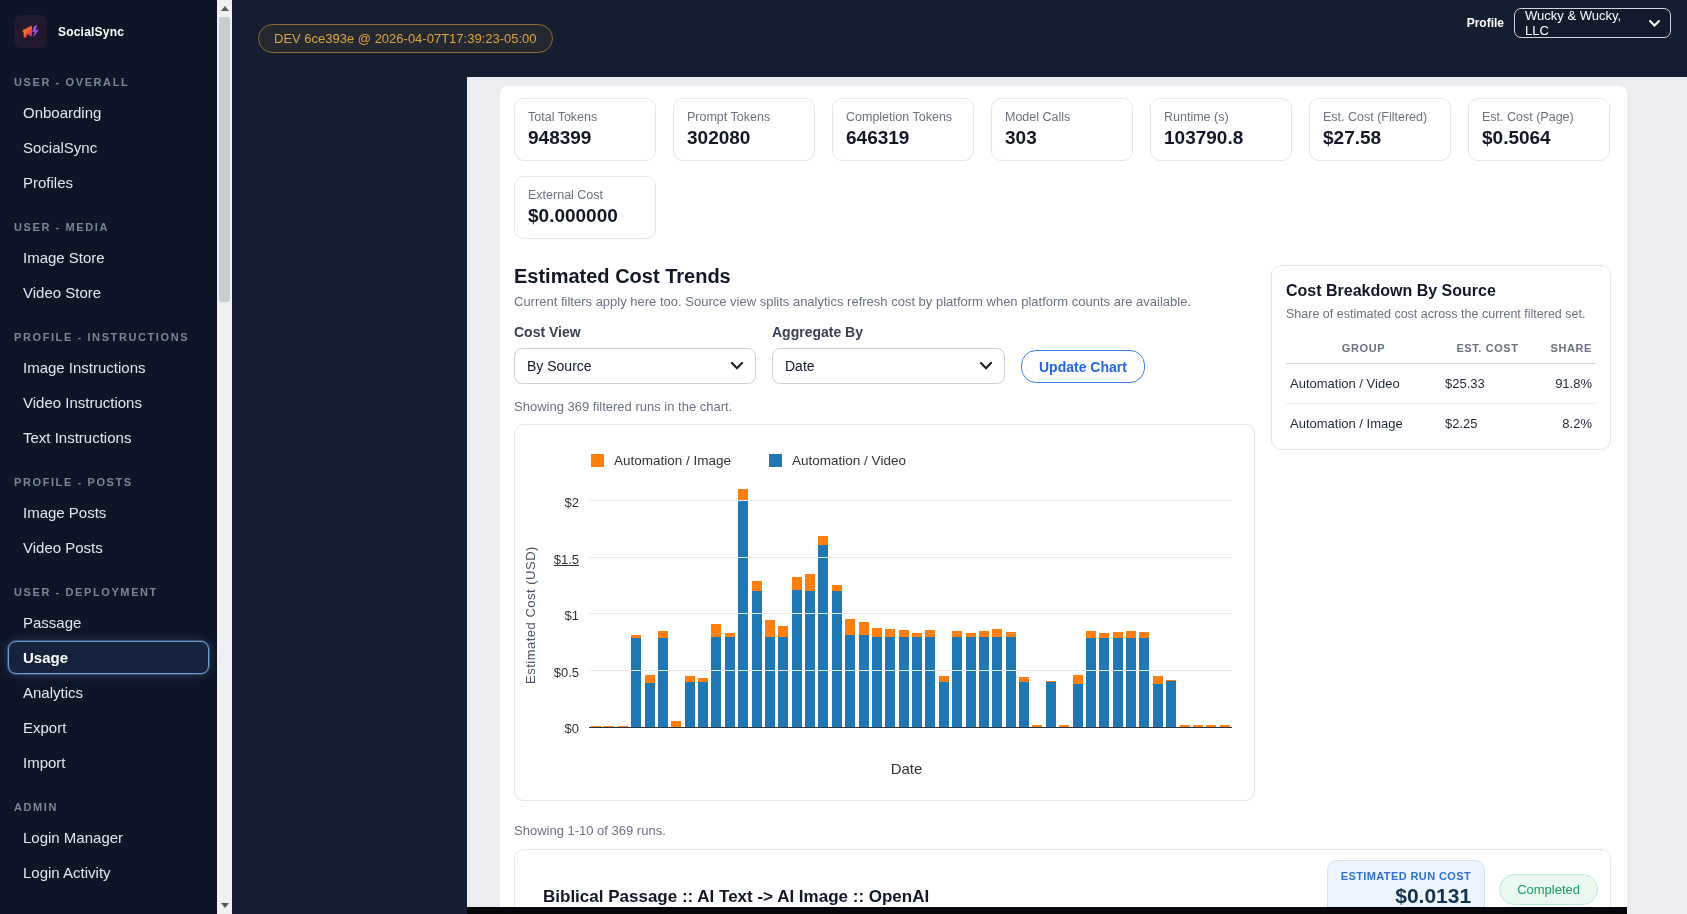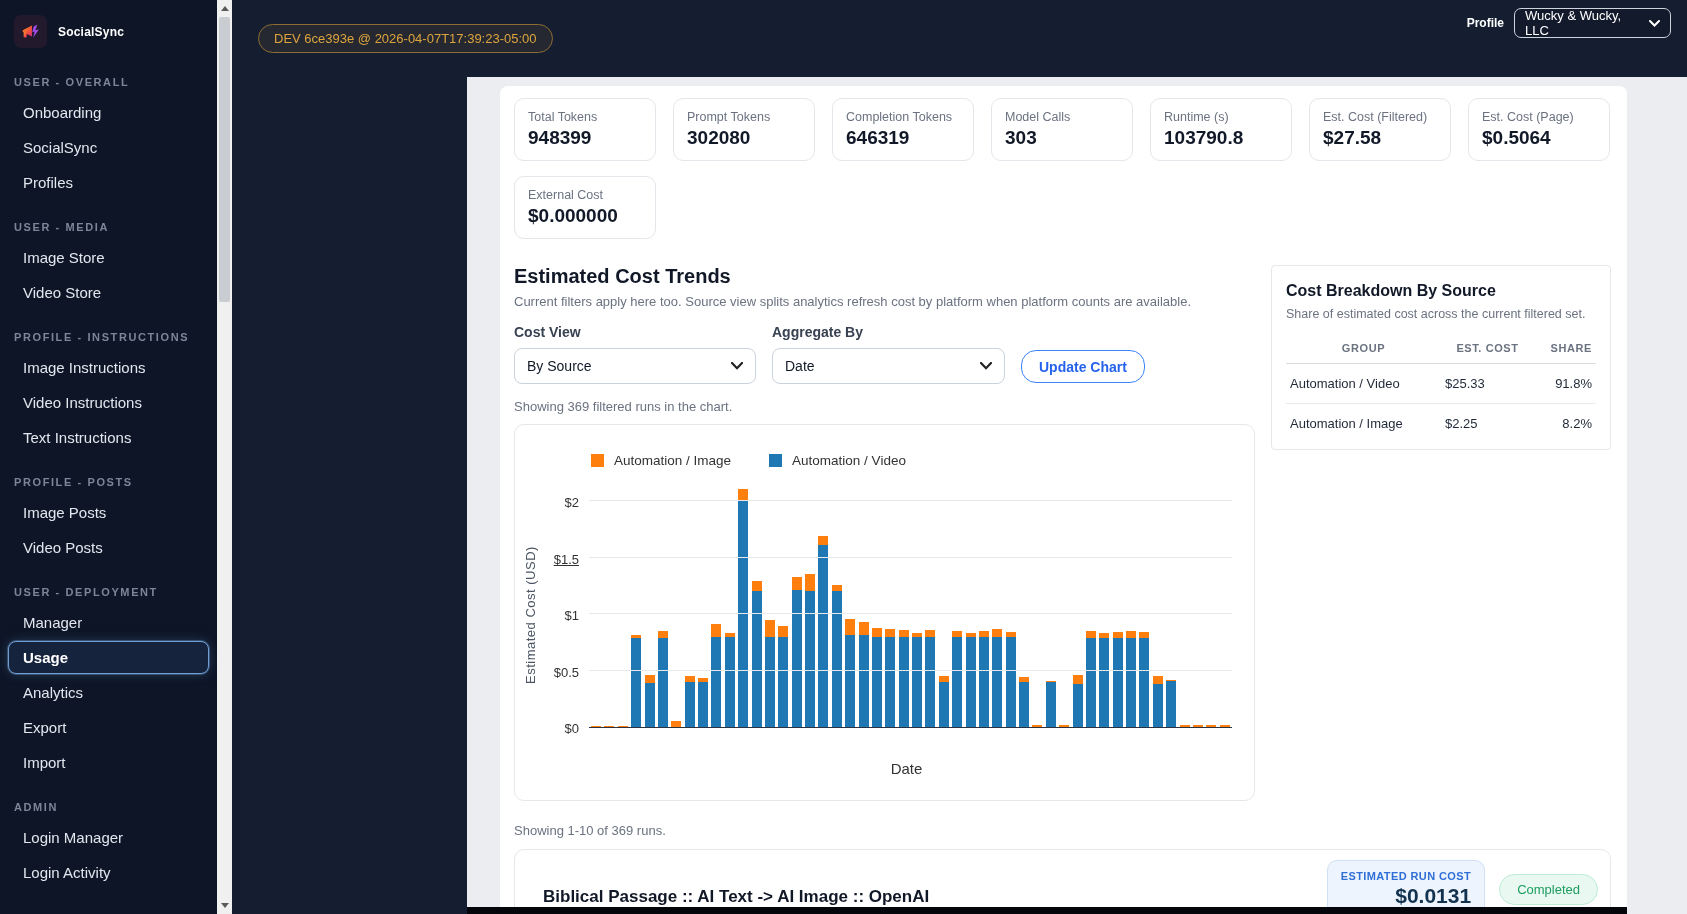--- a/index.html
+++ b/index.html
@@ -67,21 +67,21 @@
   .yticks { position:absolute; left:0; top:0; width:40px; height:244px; }
   .ytick { position:absolute; right:6px; font-size:13px; color:#333; text-align:right; width:40px; }
   .plot { position:relative; height:244px; border-bottom:1px solid #2b3240; }
   .gridline { position:absolute; left:0; right:0; height:1px; background:#e7e8ea; }
   .bars { position:absolute; left:2px; right:2px; bottom:0; top:0; display:flex; align-items:flex-end; justify-content:space-between; }
   .bar { width:10px; display:flex; flex-direction:column; justify-content:flex-end; }
   .seg { width:100%; }
   .x-title { text-align:center; font-size:15px; color:#333; margin-top:14px; padding-left:44px; }
 
   
-  .breakdown-card { width:340px; flex:0 0 auto; border:1px solid #e5e7eb; border-radius:4px; background:#fff; padding:16px 14px 6px 14px; }
+  .breakdown-card { width:340px; flex:0 0 auto; border:1px solid #e5e7eb; border-radius:10px; background:#fff; padding:16px 14px 6px 14px; }
   .breakdown-card h3 { font-size:16px; color:#111827; font-weight:700; }
   .breakdown-card .sub { font-size:12.5px; margin-top:7px; }
   .bk-table { width:100%; border-collapse:collapse; margin-top:12px; }
   .bk-table th { font-size:11px; color:#6b7280; font-weight:700; letter-spacing:.6px; text-align:center; padding:9px 4px; border-bottom:1px solid #d8dce1; }
   .bk-table th:last-child, .bk-table td:last-child { text-align:right; }
   .bk-table td { font-size:13px; color:#1f2937; padding:12px 4px; }
   .bk-table tbody tr + tr td { border-top:1px solid #e8eaed; }
   .bk-table th:nth-child(1){ width:50%; } .bk-table th:nth-child(2){ width:30%; }
 
   
@@ -136,21 +136,21 @@
           <div class="nav-item">Video Instructions</div>
           <div class="nav-item">Text Instructions</div>
         </div>
         <div class="nav-section">
           <div class="nav-label">PROFILE - POSTS</div>
           <div class="nav-item">Image Posts</div>
           <div class="nav-item">Video Posts</div>
         </div>
         <div class="nav-section">
           <div class="nav-label">USER - DEPLOYMENT</div>
-          <div class="nav-item">Manager</div>
+          <div class="nav-item">Passage</div>
           <div class="nav-item active">Usage</div>
           <div class="nav-item">Analytics</div>
           <div class="nav-item">Export</div>
           <div class="nav-item">Import</div>
         </div>
         <div class="nav-section">
           <div class="nav-label">ADMIN</div>
           <div class="nav-item">Login Manager</div>
           <div class="nav-item">Login Activity</div>
         </div>

